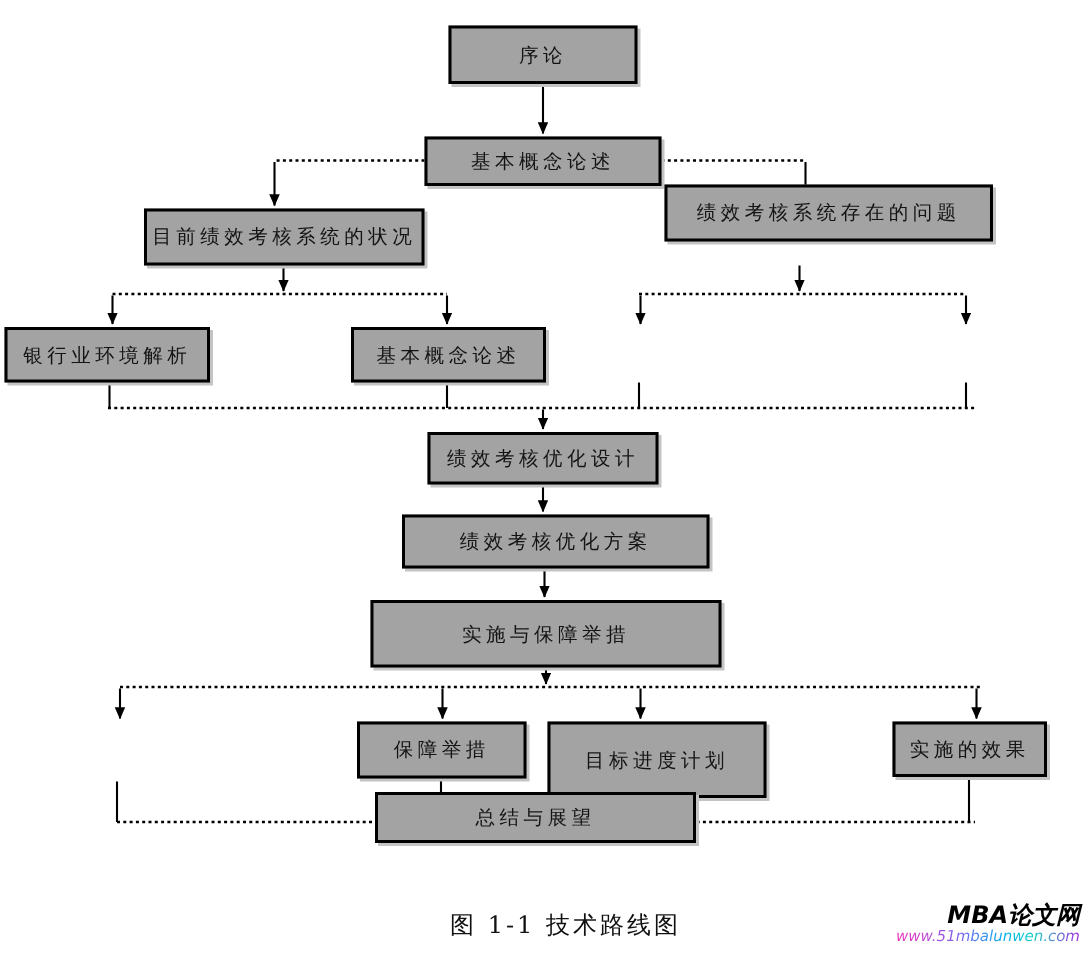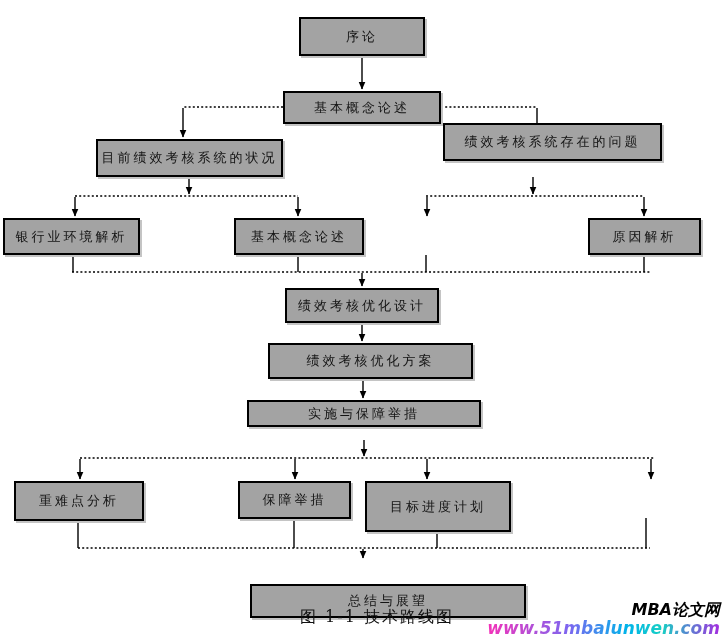--- a/index.html
+++ b/index.html
@@ -23,21 +23,21 @@
     position:absolute; left:300px; top:607px; width:200px;
     text-align:left; font-size:16px; letter-spacing:2px; color:#111;
   }
   .watermark {
     position:absolute; right:5px; top:601px; text-align:right;
     font-family:"DejaVu Sans","Liberation Sans",sans-serif;
     font-style:italic; line-height:1.15;margin-left:35px;
   }
   .wm-name { font-weight:bold; font-size:16px; color:#000; display:block; }
   .wm-url {
-    font-weight:bold; font-size:17px; display:block;
+    font-weight:normal; font-size:10px; display:block;
     background:linear-gradient(90deg,#f531b8 0%,#7d66f0 35%,#00b4ea 60%,#18cfc4 75%,#a52be0 100%);
     -webkit-background-clip:text; background-clip:text;
     -webkit-text-fill-color:transparent; color:transparent;
   }
 </style>
 </head>
 <body>
 
 <div class="stage">
 
@@ -91,36 +91,35 @@
 
   <div class="node" style="left:283px;top:91px;width:158px;height:33px">基本概念论述</div>
 
   <div class="node" style="left:443px;top:123px;width:219px;height:38px">绩效考核系统存在的问题</div>
 
   <div class="node" style="left:3px;top:218px;width:137px;height:37px">银行业环境解析</div>
 
   <div class="node" style="left:234px;top:218px;width:130px;height:37px">基本概念论述</div>
 
 
-  <div class="node" style="left:588px;top:218px;width:113px;height:37px">原因解析</div>
 
   <div class="node" style="left:268px;top:343px;width:205px;height:36px">绩效考核优化方案</div>
 
   <div class="node" style="left:285px;top:288px;width:154px;height:35px">绩效考核优化设计</div>
 
-  <div class="node" style="left:247px;top:400px;width:234px;height:27px">实施与保障举措</div>
+  <div class="node" style="left:247px;top:400px;width:234px;height:45px">实施与保障举措</div>
 
-  <div class="node" style="left:14px;top:481px;width:130px;height:40px">重难点分析</div>
 
   <div class="node" style="left:238px;top:481px;width:113px;height:38px">保障举措</div>
 
   <div class="node" style="left:365px;top:481px;width:146px;height:51px">目标进度计划</div>
 
+  <div class="node" style="left:595px;top:481px;width:103px;height:37px">实施的效果</div>
 
-  <div class="node" style="left:250px;top:584px;width:276px;height:34px">总结与展望</div>
+  <div class="node" style="left:250px;top:528px;width:214px;height:34px">总结与展望</div>
 
   <div class="caption">图 1-1 技术路线图</div>
 
   <div class="watermark">
     <span class="wm-name">MBA论文网</span>
     <span class="wm-url">www.51mbalunwen.com</span>
   </div>
 
 </div>
 

